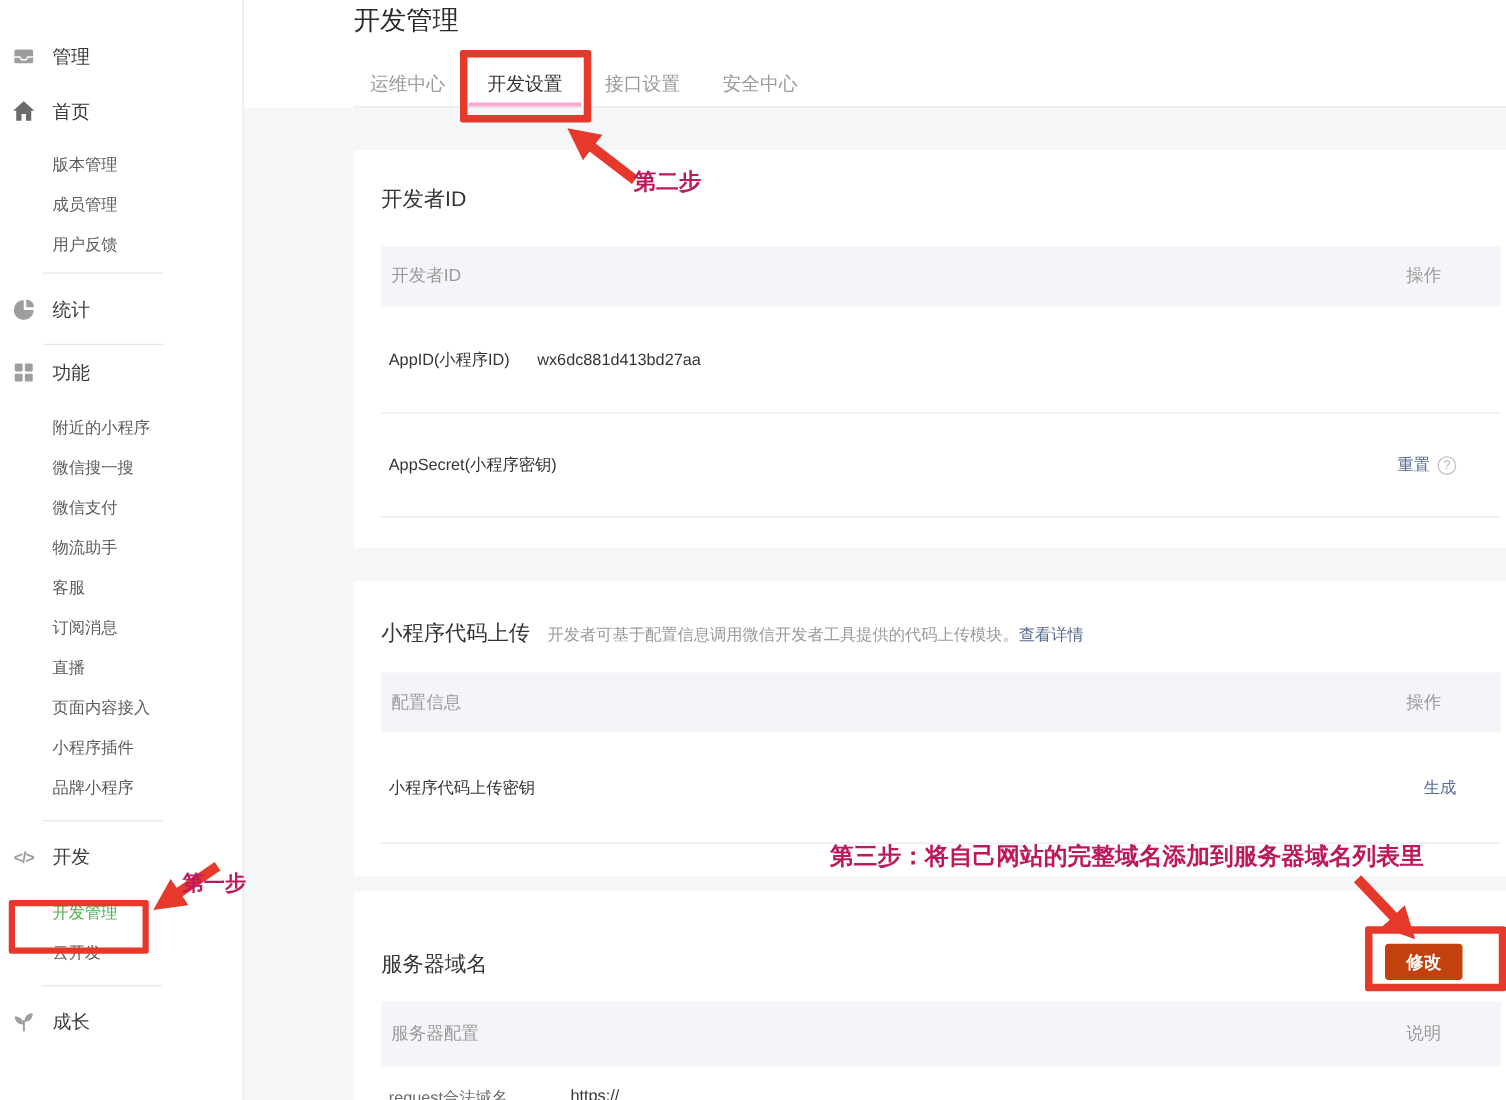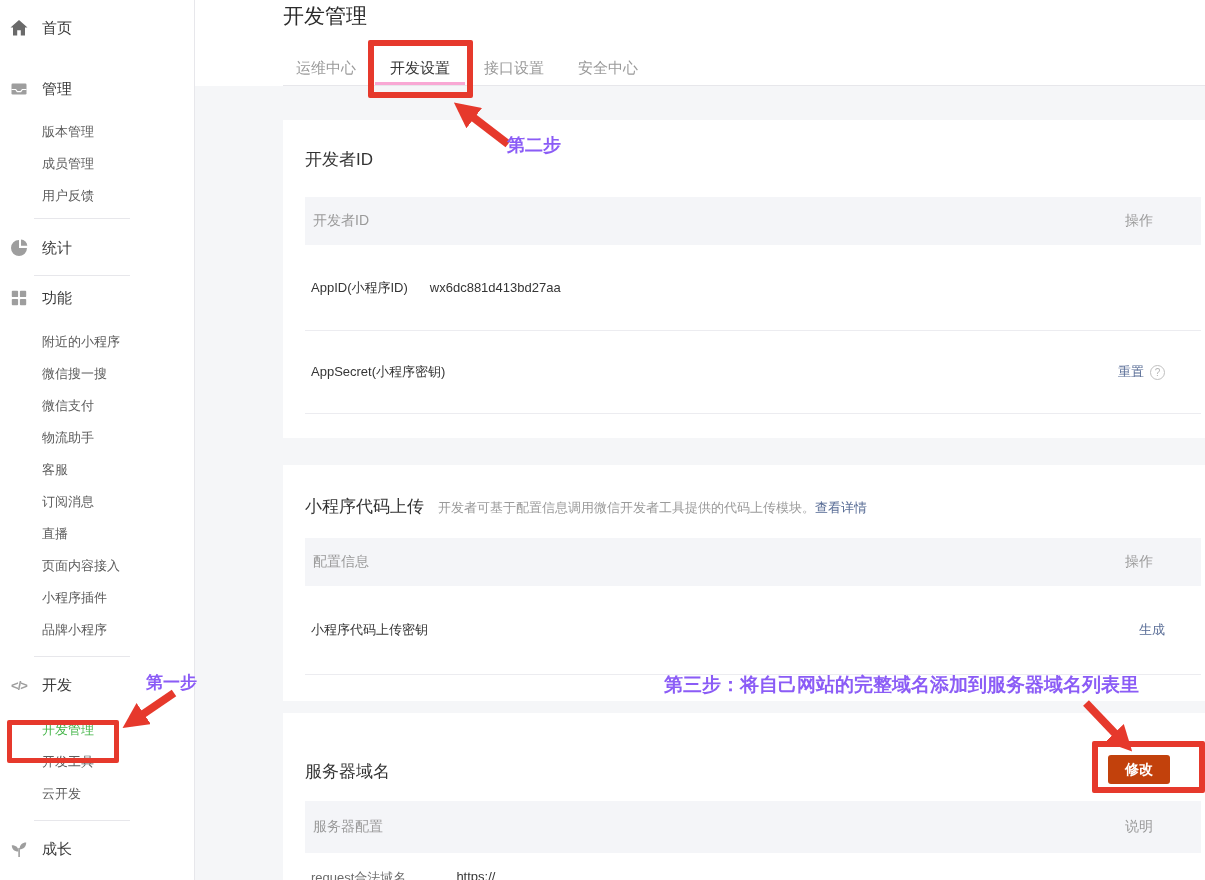--- a/index.html
+++ b/index.html
@@ -64,48 +64,48 @@
 
   .partial-row { padding:16px 40px 0 28px; font-size:13px; color:#6b6b6b; display:flex; }
   .partial-row .rvalue { margin-left:50px; }
 
   
   .red-box { position:absolute; border:6px solid #e6392c; border-radius:2px;
     z-index:40; pointer-events:none; }
   #box-tab     { left:368px; top:40px;  width:105px; height:58px; }
   #box-sidebar { left:7px;   top:720px; width:112px; height:43px; border-width:5px; }
   #box-button  { left:1092px; top:741px; width:113px; height:52px; }
-  .step-label { position:absolute; color:#8b5cf6; font-weight:bold; z-index:41;
+  .step-label { position:absolute; color:#be185d; font-weight:bold; z-index:41;
     white-space:nowrap; pointer-events:none; }
-  #step1 { left:146px; top:671px; font-size:17px; }
+  #step1 { left:146px; top:695px; font-size:17px; }
   #step2 { left:507px; top:133px; font-size:18px; }
   #step3 { left:664px; top:672px; font-size:19px; }
   .arrows { position:absolute; left:0; top:0; z-index:39; pointer-events:none; }
 </style>
 </head>
 <body>
 
 <nav class="sidebar">
-  <div class="nav-row" style="margin-top:12px">
-    <span class="ic">
-      <svg width="20" height="20" viewBox="0 0 20 20">
-          <path d="M10 2 L18.5 9.5 H16 V17.5 H11.8 V12.2 H8.2 V17.5 H4 V9.5 H1.5 Z" fill="#6a6a6a"></path>
-        </svg>
-    </span>
-    <span class="lbl">首页</span>
-  </div>
-
   <div class="nav-row" style="margin-top:29px">
     <span class="ic">
       <svg width="20" height="20" viewBox="0 0 20 20">
           <rect x="2.5" y="4.5" width="15" height="11" rx="1.2" fill="#9e9e9e"></rect>
           <path d="M2.5 10.5 h4.2 l1.5 2.2 h3.6 l1.5 -2.2 h4.2" stroke="#fff" stroke-width="1.2" fill="none"></path>
         </svg>
     </span>
     <span class="lbl">管理</span>
+  </div>
+
+  <div class="nav-row" style="margin-top:12px">
+    <span class="ic">
+      <svg width="20" height="20" viewBox="0 0 20 20">
+          <path d="M10 2 L18.5 9.5 H16 V17.5 H11.8 V12.2 H8.2 V17.5 H4 V9.5 H1.5 Z" fill="#6a6a6a"></path>
+        </svg>
+    </span>
+    <span class="lbl">首页</span>
   </div>
   <div class="nav-sub" style="margin-top:11px">版本管理</div>
   <div class="nav-sub">成员管理</div>
   <div class="nav-sub">用户反馈</div>
   <div class="nav-div" style="margin-top:6px"></div>
 
   <div class="nav-row" style="margin-top:13px">
     <span class="ic">
       <svg width="20" height="20" viewBox="0 0 20 20">
           <path d="M10 10 L10 2 A8 8 0 1 0 18 10 Z" fill="#9e9e9e"></path>
@@ -137,21 +137,20 @@
   <div class="nav-sub">页面内容接入</div>
   <div class="nav-sub">小程序插件</div>
   <div class="nav-sub">品牌小程序</div>
   <div class="nav-div" style="margin-top:10px"></div>
 
   <div class="nav-row" style="margin-top:12px">
     <span class="ic code-glyph">&lt;/&gt;</span>
     <span class="lbl">开发</span>
   </div>
   <div class="nav-sub active" style="margin-top:13px">开发管理</div>
-  <div class="nav-sub">开发工具</div>
   <div class="nav-sub">云开发</div>
   <div class="nav-div" style="margin-top:10px"></div>
 
   <div class="nav-row" style="margin-top:12px">
     <span class="ic">
       <svg width="20" height="20" viewBox="0 0 20 20">
           <path d="M9.4 12.5 C4.8 12.5 2.8 9.5 2.8 6.2 C7.2 6.2 9.4 8.4 9.4 12.5 Z" fill="#9e9e9e"></path>
           <path d="M10.6 10.4 C10.6 5.8 13.2 3.6 17.2 3.6 C17.2 7.8 14.6 10.4 10.6 10.4 Z" fill="#9e9e9e"></path>
           <rect x="9.3" y="9" width="1.6" height="9" fill="#9e9e9e"></rect>
         </svg>

